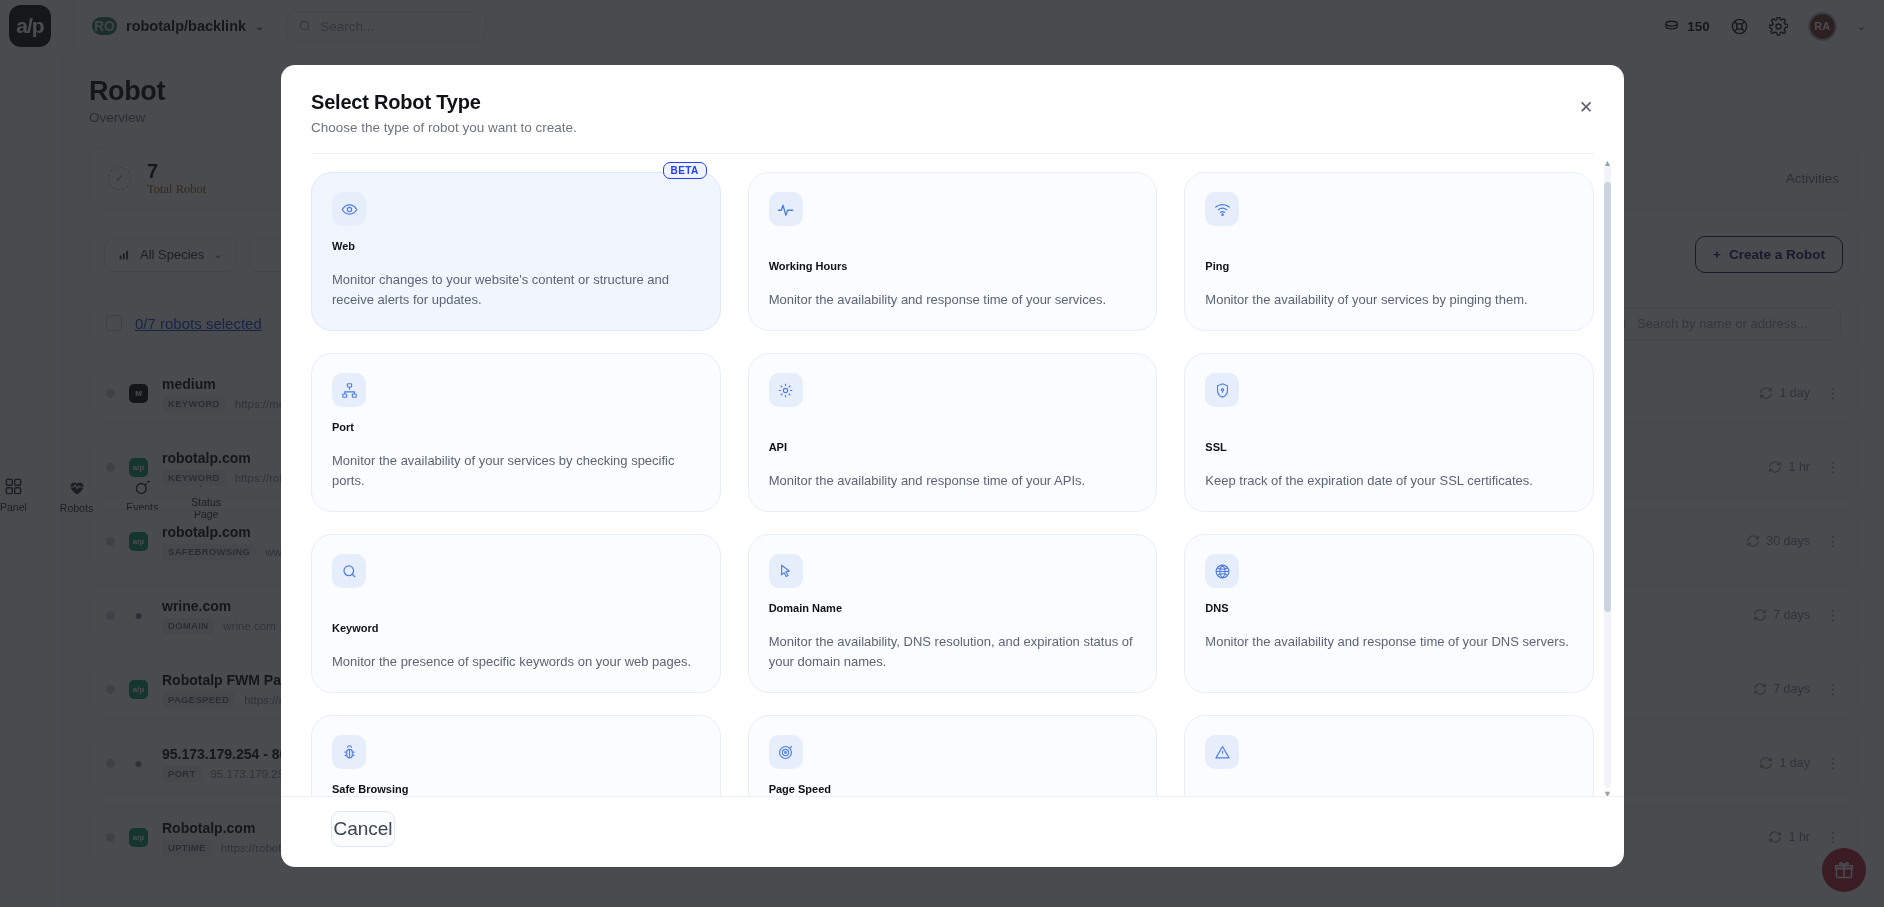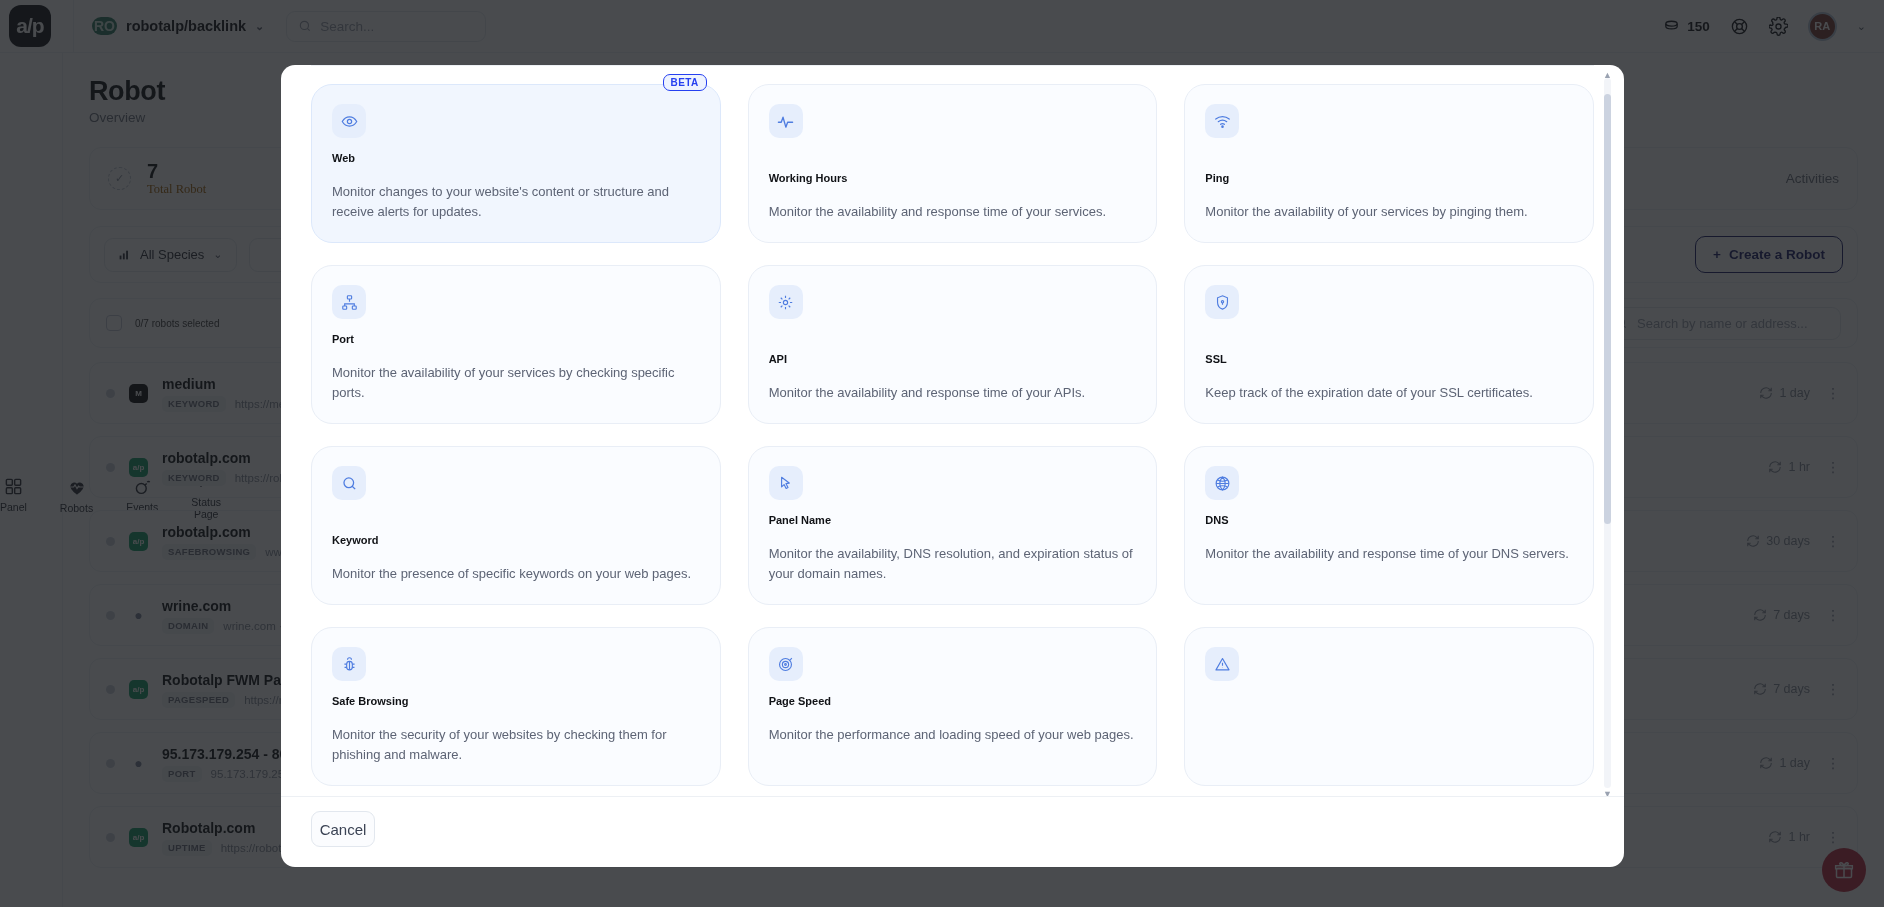--- a/index.html
+++ b/index.html
@@ -91,21 +91,21 @@
     margin-left: auto; height: 37px; border: 1.5px solid #1b1f6b; border-radius: 10px;
     display: flex; align-items: center; gap: 8px; padding: 0 17px;
     font-size: 13.5px; font-weight: 700; color: #1b1f6b; background: #fff; cursor: pointer;
   }
 
   .select-row {
     margin-top: 15px; height: 50px; border: 1px solid #ecf0f4; border-radius: 12px;
     display: flex; align-items: center; padding: 0 16px; gap: 13px;
   }
   .cbox { width: 16px; height: 16px; border: 1.5px solid #c3cad6; border-radius: 4px; cursor: pointer; }
-  .sel-txt { font-size: 10px; color: #404040; font-weight: 500; }
+  .sel-txt { font-size: 15px; color: #1d4ed8; font-weight: 500; text-decoration: underline; }
   .search-wide {
     margin-left: auto; width: 240px; height: 33px; border: 1px solid #e4e8ee; border-radius: 9px;
     display: flex; align-items: center; gap: 9px; padding: 0 12px; color: #9aa1ae; font-size: 13px;
   }
 
   .robot-list { margin-top: 14px; }
   .robot-row {
     height: 62px; border: 1px solid #ecf0f4; border-radius: 12px; margin-bottom: 12px;
     display: flex; align-items: center; padding: 0 16px; gap: 14px; cursor: pointer;
   }
@@ -186,22 +186,22 @@
     background: #ccd3e0; border-radius: 4px; cursor: grab;
   }
   .sb-arrow {
     position: absolute; right: 12px; width: 9px; height: 9px; color: #9aa2b1;
     font-size: 9px; display: flex; align-items: center; justify-content: center; cursor: pointer;
   }
 
   .m-foot { padding: 14px 30px 20px 30px; border-top: 1px solid #edf0f4; }
   .btn-cancel {
     height: 36px; min-width: 64px; padding: 0 0; border: 1px solid #e2e7ee;
-    border-radius: 9px; background: #fbfcfe; color: #3b4354; font-size: 15px;
-    font-weight: 500; cursor: pointer; font-family: "Liberation Sans", sans-serif;
+    border-radius: 9px; background: #fbfcfe; color: #3b4354; font-size: 19px;
+    font-weight: 500; cursor: pointer; font-family: "Liberation Sans", sans-serif; margin-left: 20px;
   }
 </style>
 </head>
 <body>
 
 <div id="app-root">
 
   <div class="topbar">
     <div class="logo-box">a/p</div>
     <div class="topbar-sep"></div>
@@ -458,20 +458,25 @@
         <rect x="3" y="10" width="18" height="11" rx="1.5"></rect>
         <path d="M2 7h20v3.5H2zM12 7v14"></path>
         <path d="M12 7S10.5 3 8 3.4 7.5 7 12 7zM12 7s1.5-4 4-3.6S16.5 7 12 7z"></path>
       </svg>
   </div>
 </div>
 
 <div id="overlay"></div>
 
 <div id="modal">
+  <div class="m-head">
+    <div class="m-title">Select Robot Type</div>
+    <div class="m-sub">Choose the type of robot you want to create.</div>
+    <button class="m-close">✕</button>
+  </div>
   <div class="m-divider"></div>
 
   <div class="m-body">
     <div class="grid" id="card-grid">
         <div class="card selected">
           <span class="beta-badge">BETA</span>
           <span class="card-icon">
             <svg width="17" height="17" viewBox="0 0 24 24" fill="none" stroke="currentColor" stroke-width="1.7">
               <path d="M1.8 12S5.6 5.5 12 5.5 22.2 12 22.2 12 18.4 18.5 12 18.5 1.8 12 1.8 12z"></path>
               <circle cx="12" cy="12" r="3"></circle>
@@ -551,21 +556,21 @@
           <span class="card-title">Keyword</span>
           <span class="card-desc">Monitor the presence of specific keywords on your web pages.</span>
         </div>
         <div class="card">
           <span class="card-icon">
             <svg width="17" height="17" viewBox="0 0 24 24" fill="none" stroke="currentColor" stroke-width="1.6" stroke-linejoin="round">
               <path d="M6.5 3.2l10.8 8.2-4.7.7 2.9 5.6-2.6 1.4-2.9-5.6-3.5 3.2z"></path>
             </svg>
           </span>
           <span style="height:14px"></span>
-          <span class="card-title">Panel Name</span>
+          <span class="card-title">Domain Name</span>
           <span class="card-desc">Monitor the availability, DNS resolution, and expiration status of your domain names.</span>
         </div>
         <div class="card">
           <span class="card-icon">
             <svg width="17" height="17" viewBox="0 0 24 24" fill="none" stroke="currentColor" stroke-width="1.6">
               <circle cx="12" cy="12" r="9"></circle>
               <path d="M3 12h18M12 3c2.6 2.6 3.9 6 3.9 9S14.6 18.4 12 21c-2.6-2.6-3.9-6-3.9-9S9.4 5.6 12 3z"></path>
               <path d="M5 7.2c2.1 1.1 4.4 1.7 7 1.7s4.9-.6 7-1.7M5 16.8c2.1-1.1 4.4-1.7 7-1.7s4.9.6 7 1.7"></path>
             </svg>
           </span>

